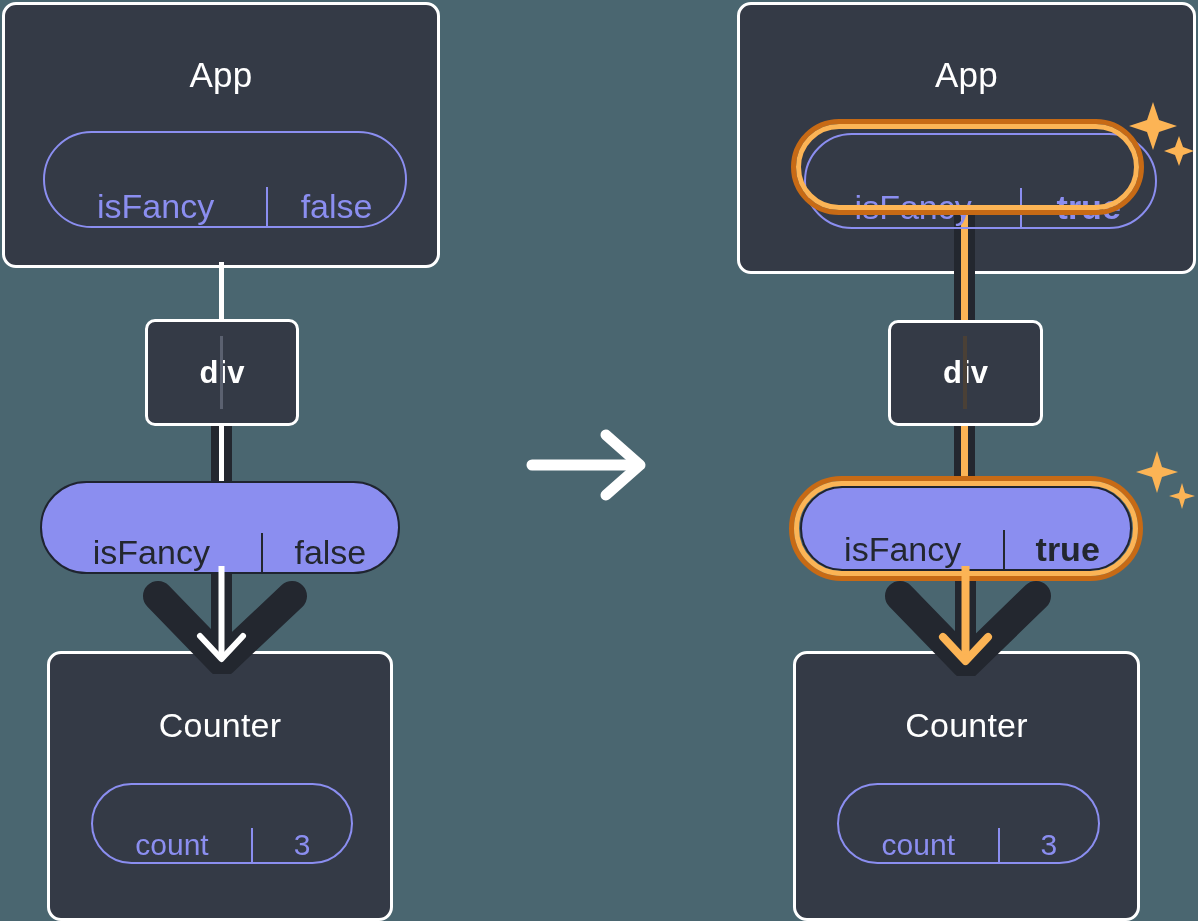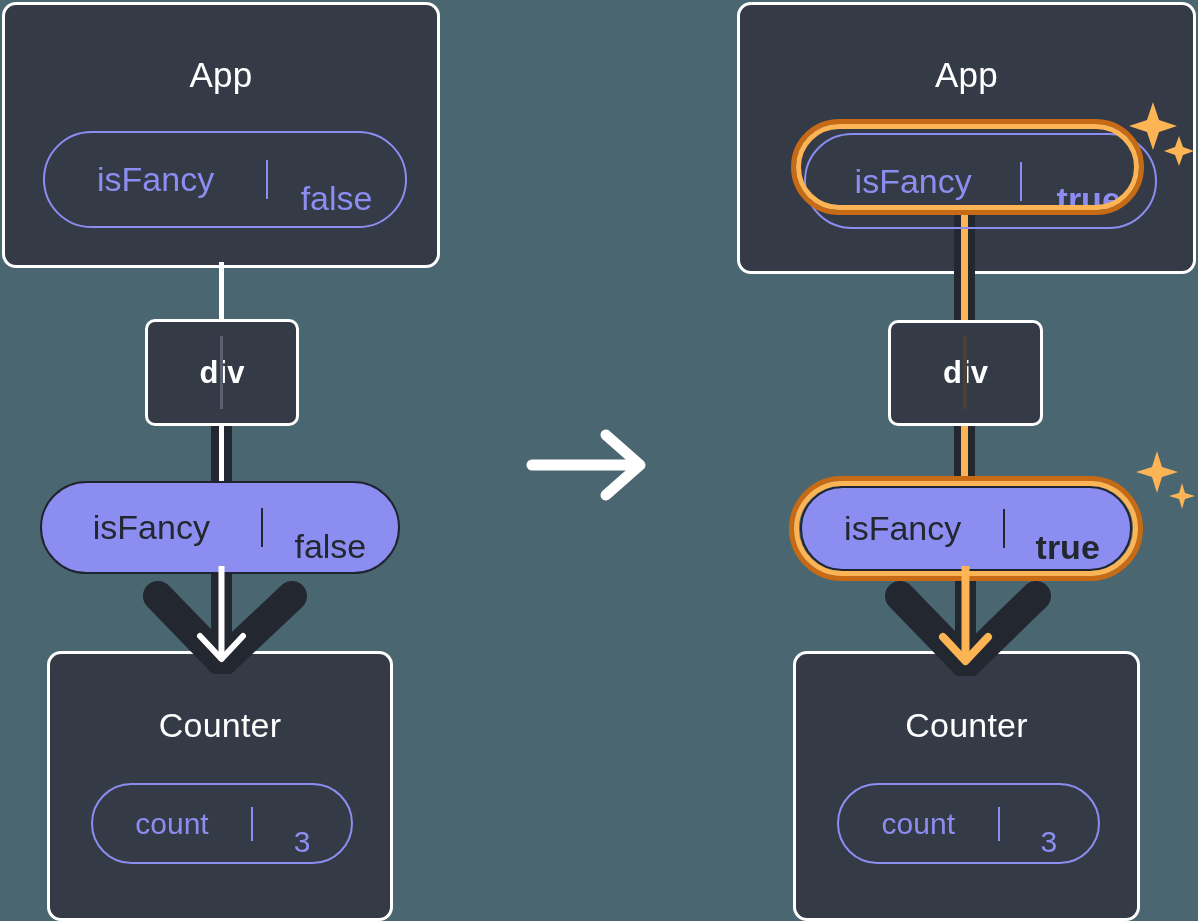--- a/index.html
+++ b/index.html
@@ -54,21 +54,21 @@
     font-size: 31px;
     font-weight: 700;
     z-index: 6;
   }
 
   
   .pill {
     position: absolute;
     box-sizing: border-box;
     display: flex;
-    align-items: center;
+    align-items: flex-end;
     z-index: 7;
   }
   .pill-outline {
     border: 2px solid #8b8ef0;
     border-radius: 999px;
     background: transparent;
   }
   .pill-outline .pill-key,
   .pill-outline .pill-val {
     color: #8b8ef0;

